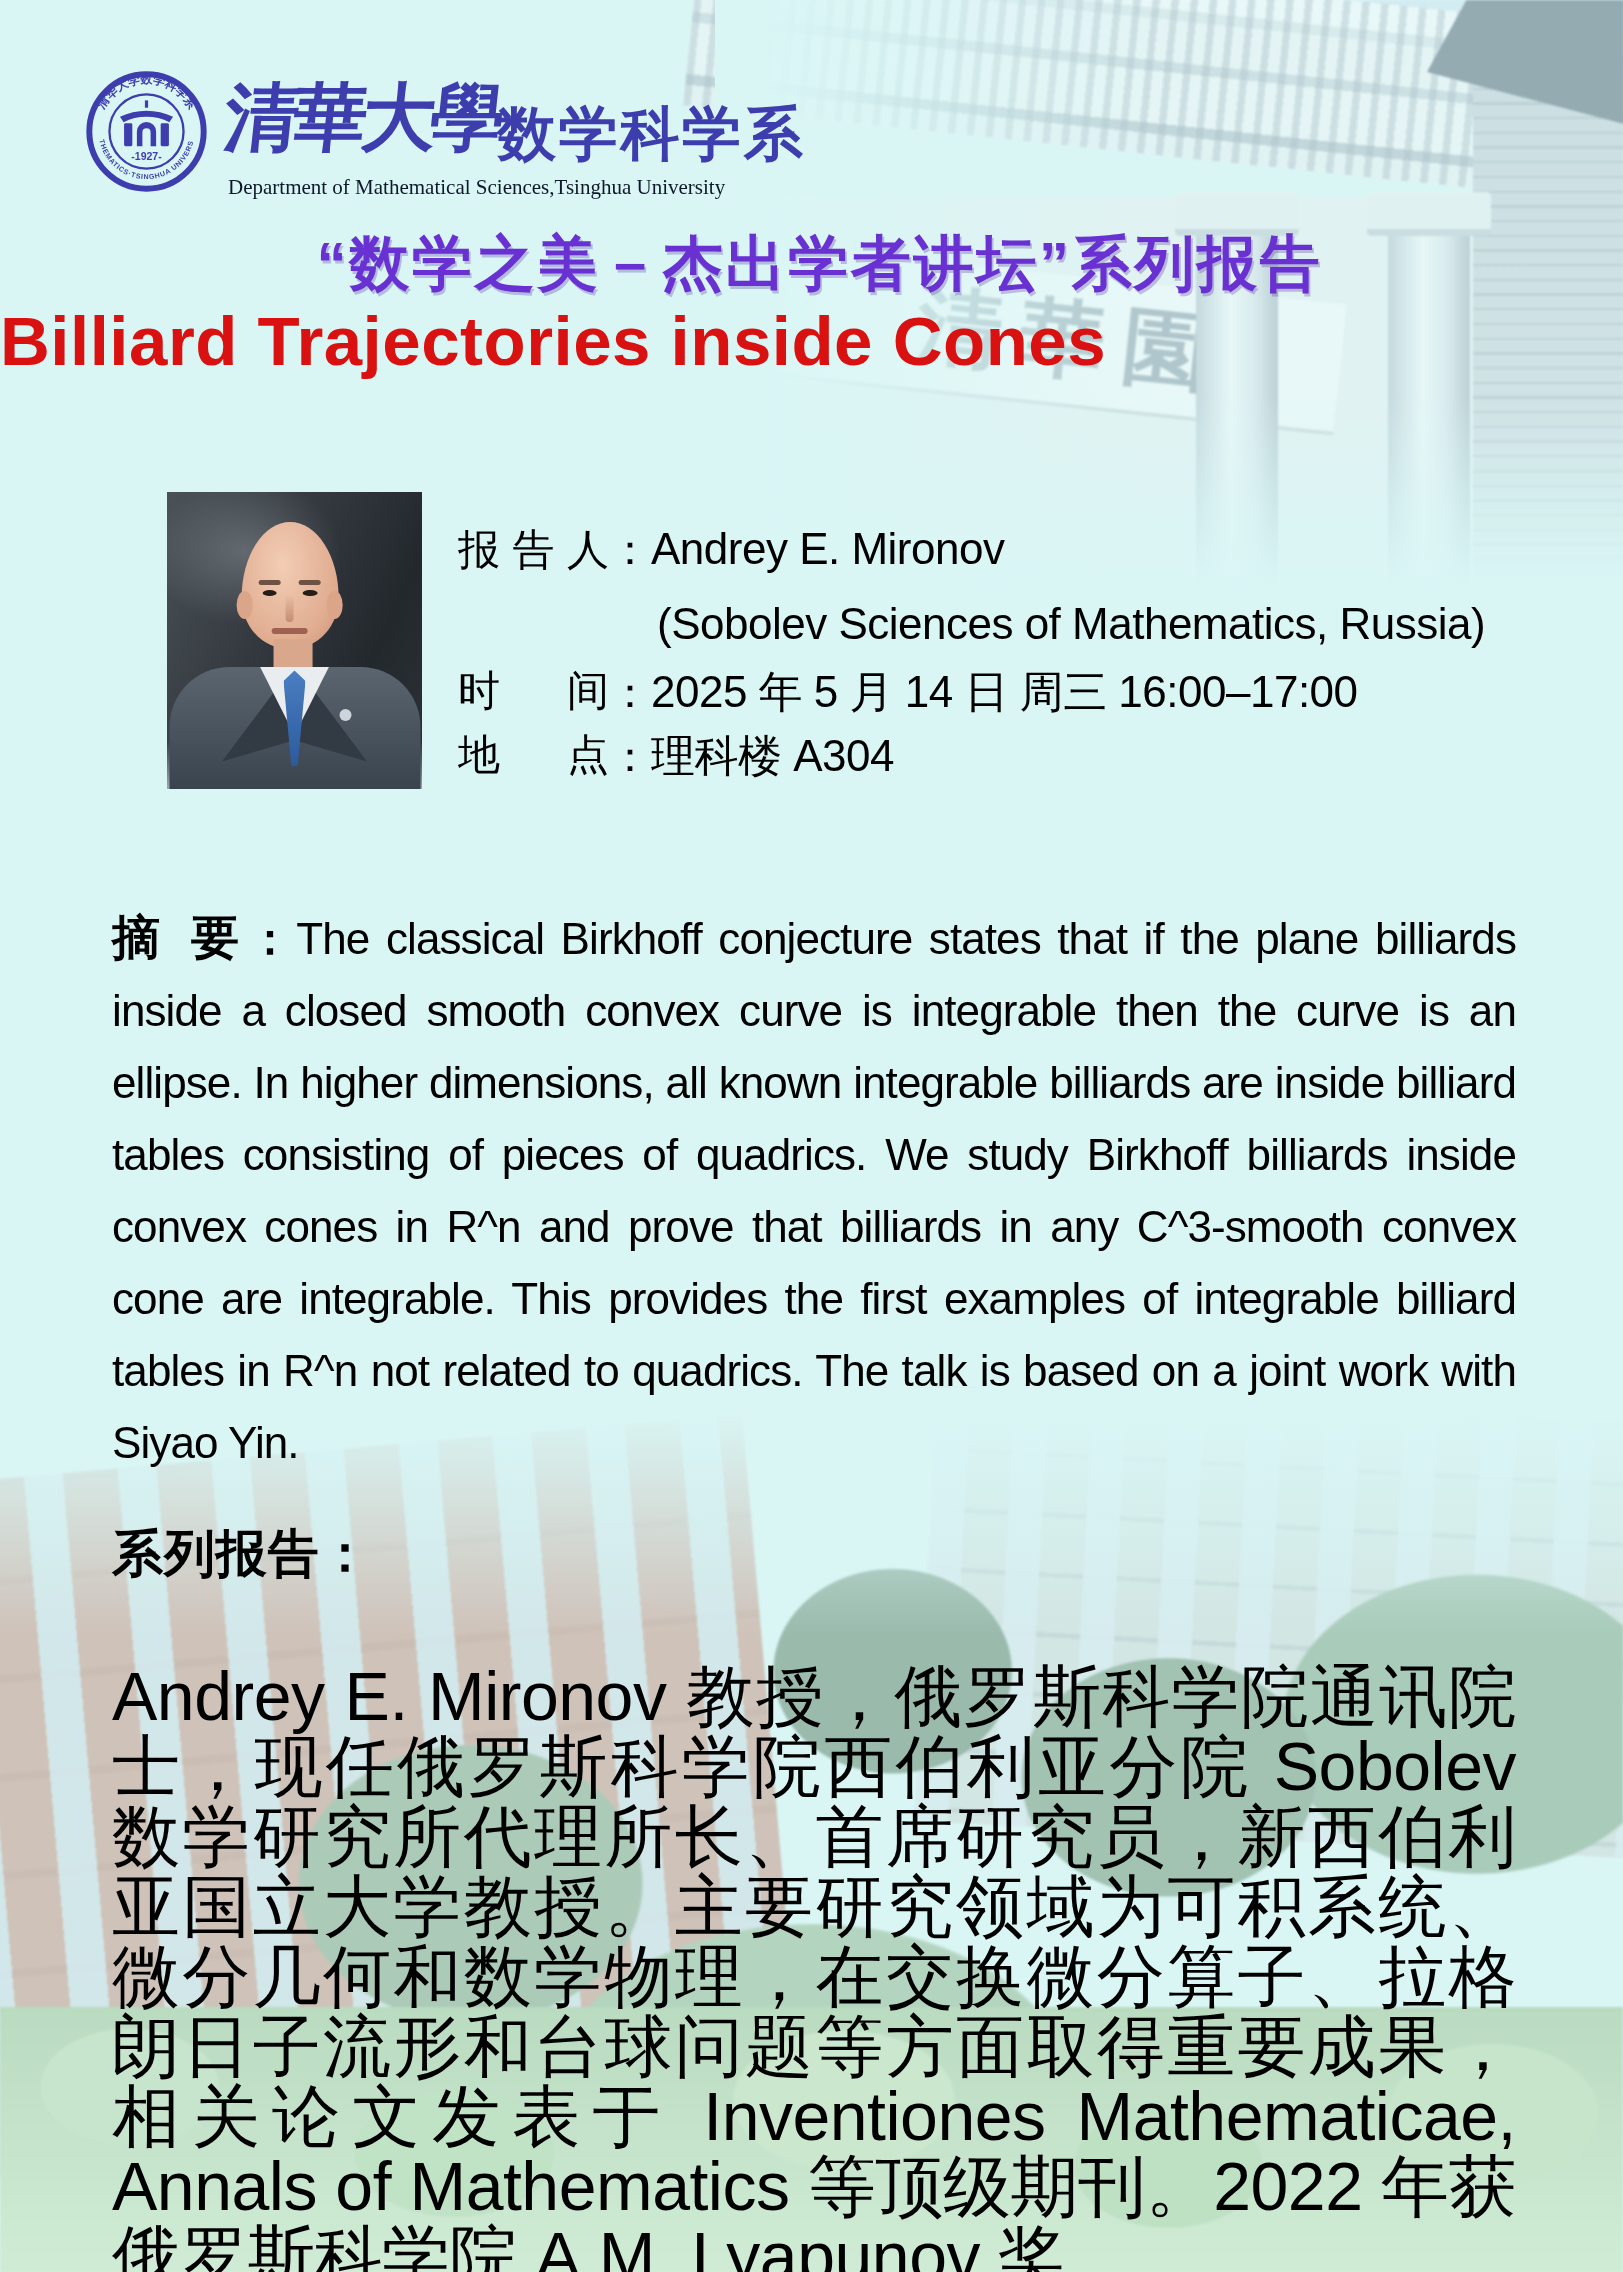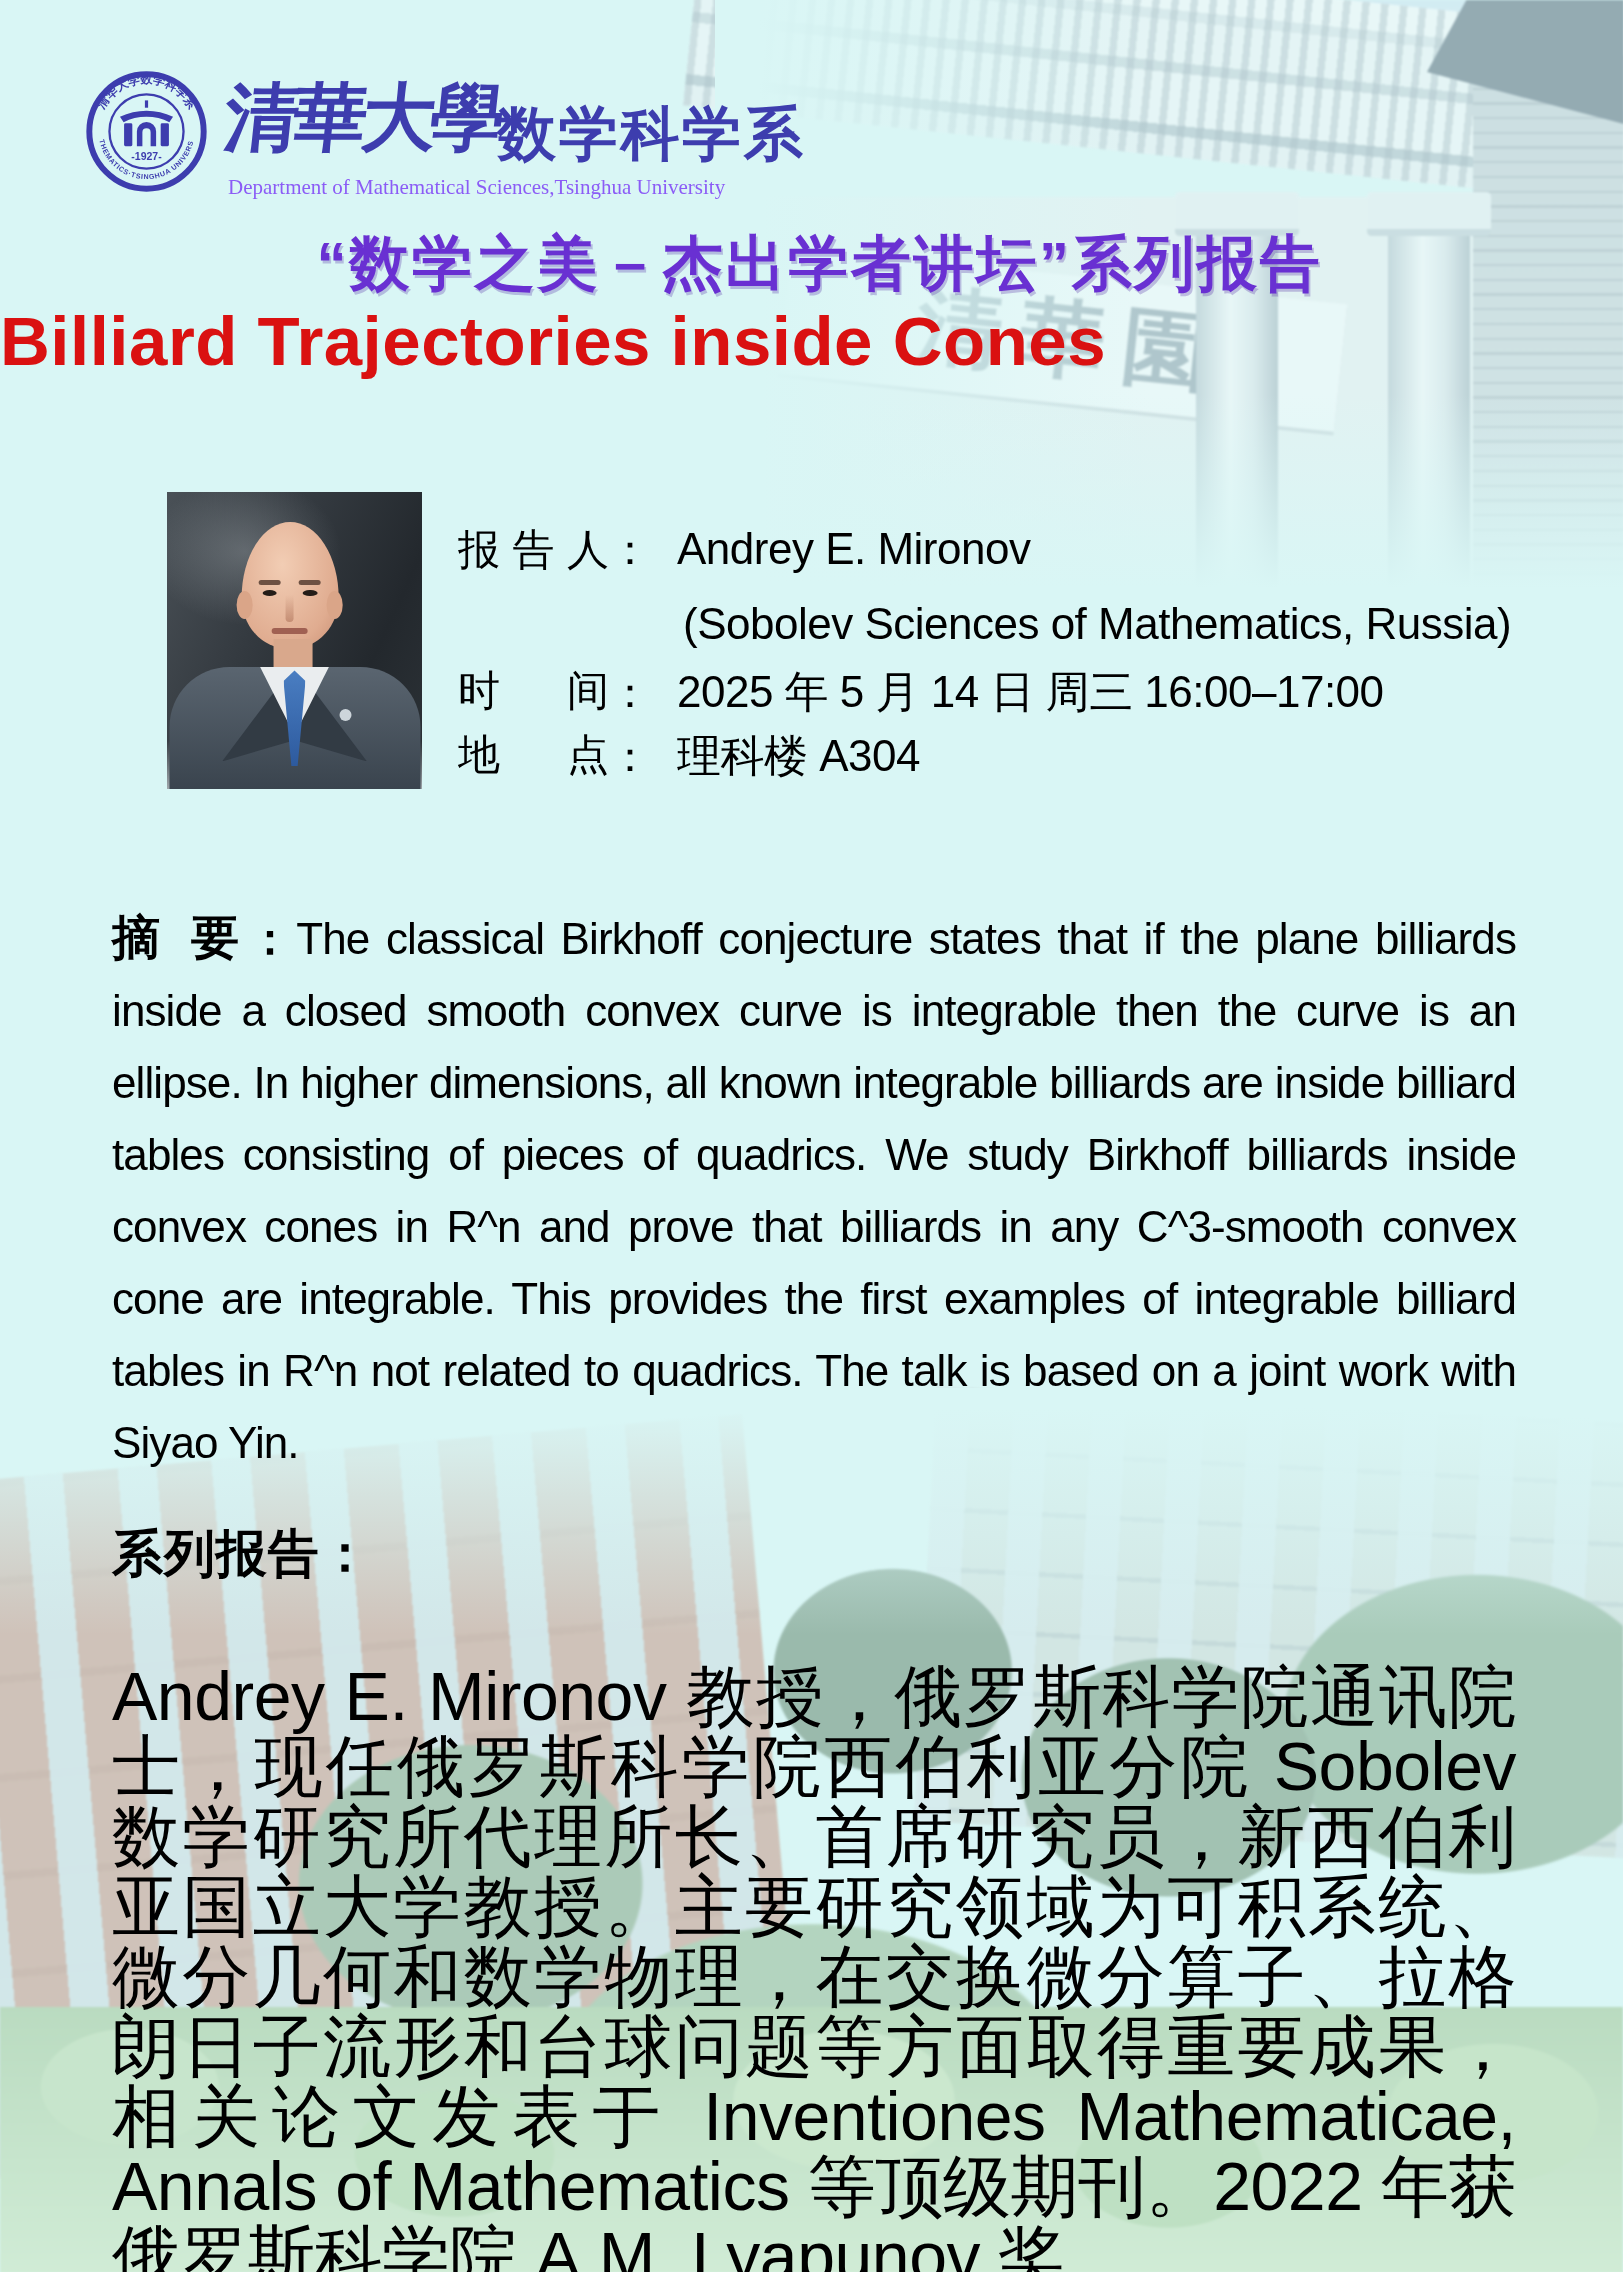--- a/index.html
+++ b/index.html
@@ -67,21 +67,21 @@
       linear-gradient(#9cc28d, #c9e3b8); }
   #fade-campus-top { left:0; top:1388px; width:1623px; height:247px; z-index:1;
     background:linear-gradient(#d9f6f5 8%, rgba(217,246,245,0)); }
 
   
   .content { z-index:2; }
   #seal { left:82px; top:67px; width:129px; height:129px; }
   #brand-calligraphy { left:225px; top:69px; font-family:"Liberation Serif", serif; font-weight:bold;
     font-size:74px; letter-spacing:-5.5px; color:#3d3dae; transform:skewX(-6deg); }
   #brand-dept-cn { left:497px; top:95px; font-weight:bold; font-size:59px; letter-spacing:2.7px; color:#3d3dae;font-family:Liberation Serif, serif; }
-  #brand-dept-en { left:228px; top:175px; font-family:"Liberation Serif", serif; font-size:21px; color:#8b5cf6; }
+  #brand-dept-en { left:228px; top:175px; font-family:"Liberation Serif", serif; font-size:21px; color:#0f172a; }
 
   #series-title { left:8px; top:224px; width:1623px; text-align:center;
     font-weight:bold; font-size:60px; letter-spacing:2.7px; color:#6930d2;
     text-shadow:1.8px 2.7px 0 rgba(80,40,160,.28); }
   #talk-title { left:0; top:302px; width:1623px; 
     font-weight:bold; font-size:69px; letter-spacing:0.5px; color:#da1111; }
 
   
   #photo { left:167px; top:492px; width:255px; height:297px; overflow:hidden;
     background:linear-gradient(115deg,#4a5157 0%, #343a40 38%, #23282d 72%, #2c3237 100%); }
@@ -111,21 +111,21 @@
   #photo .shirt { position:absolute; left:50%; top:0; width:69px; height:78px; transform:translateX(-50%);
     clip-path:polygon(0 0, 100% 0, 50% 88%); background:#eaedef; }
   #photo .tie { position:absolute; left:50%; top:3.7px; width:22px; height:96px; transform:translateX(-50%);
     clip-path:polygon(50% 0, 100% 11%, 64% 100%, 36% 100%, 0 11%); background:linear-gradient(#4a7ec2,#2d5a9e); }
   #photo .pin { position:absolute; right:69px; top:42px; width:12px; height:12px; border-radius:50%; background:#cdd5db; }
 
   
   .info-row { position:absolute; left:458px; height:60px; font-size:44px; white-space:nowrap; }
   .info-label { display:inline-flex; justify-content:space-between; width:151px; vertical-align:top; font-size:42px; }
   .info-colon { font-size:42px; }
-  .info-value { margin-left:26px; letter-spacing:-0.5px; }
+  .info-value { margin-left:0; letter-spacing:-0.5px; }
   #info-row-1 { top:522px; }
   #info-row-2 { top:599px; padding-left:199px; }
   #info-row-3 { top:663px; }
   #info-row-4 { top:727px; }
 
   
   #abstract { left:112px; top:858px; width:1404px; font-size:44px; line-height:72px;
     letter-spacing:-0.9px; text-align:justify; }
   #abstract .abs-label { font-weight:bold; font-size:48px; letter-spacing:3.7px; }
   #abstract .abs-colon { font-weight:bold; font-size:44px; }

